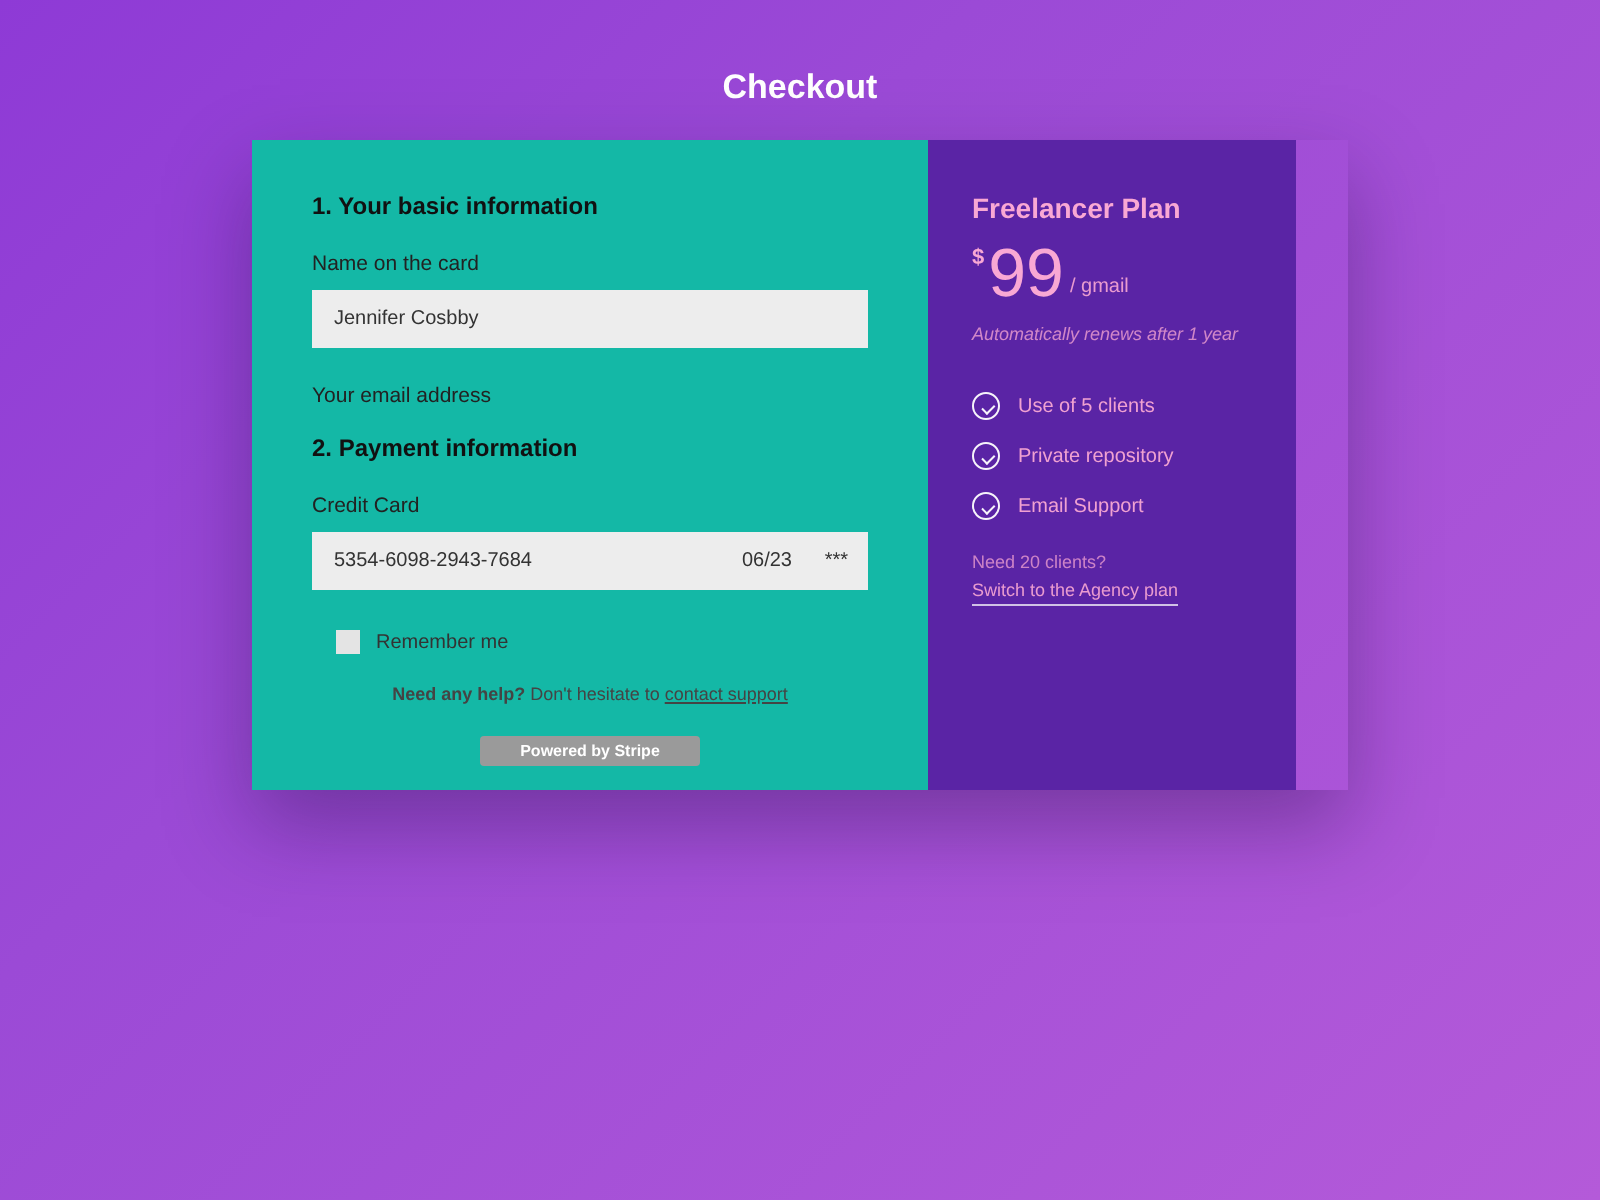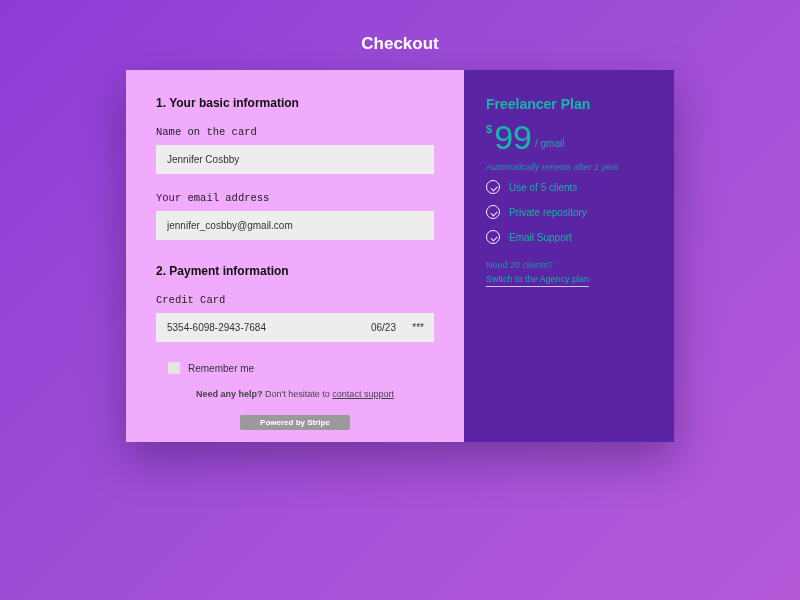--- a/index.html
+++ b/index.html
@@ -17,43 +17,42 @@
     font-size: 17px;
     font-weight: 600;
     margin-bottom: 16px;
   }
   .card {
     width: 548px;
     display: flex;
     box-shadow: 0 18px 40px rgba(30,10,60,0.35);
   }
   .left {
-    background: #f0abfc;
+    background: #14b8a6;
     width: 338px;
     padding: 26px 30px 12px 30px;
     display: flex;
     flex-direction: column;
   }
   .right {
     background: #5a24a5;
-    width: 210px;
+    width: 184px;
     padding: 26px 22px 24px 22px;
-    color: #14b8a6;
+    color: #f9a8d4;
   }
   .section-title {
     font-size: 12px;
     font-weight: 700;
     color: #111;
     margin-bottom: 16px;
   }
   .field-label {
     font-size: 10.5px;
     color: #222;
     margin-bottom: 7px;
-    font-family: Liberation Mono, monospace;
   }
   .text-input {
     width: 100%;
     background: #ededed;
     border: none;
     padding: 9px 11px;
     font-size: 10px;
     color: #333;
     margin-bottom: 18px;
     font-family: inherit;
@@ -156,21 +155,21 @@
     font-size: 10px;
     align-self: flex-end;
     margin-bottom: 5px;
     margin-left: 3px;
     opacity: 0.9;
   }
   .renew {
     font-size: 9px;
     font-style: italic;
     opacity: 0.75;
-    margin-bottom: 8px;
+    margin-bottom: 24px;
   }
   .feat {
     display: flex;
     align-items: center;
     gap: 9px;
     font-size: 10px;
     margin-bottom: 11px;
     opacity: 0.95;
   }
   .check {
@@ -213,21 +212,20 @@
 <div class="card">
 
   <div class="left">
 
     <div class="section-title">1.  Your basic information</div>
 
     <div class="field-label">Name on the card</div>
     <input class="text-input" value="Jennifer Cosbby" style="">
 
     <div class="field-label">Your email address</div>
-    <input class="text-input" value="jennifer_cosbby@gmail.com" style="">
 
     <div class="section-title section-gap">2.  Payment information</div>
 
     <div class="field-label">Credit Card</div>
     <div class="cc-row">
       <input class="cc-number" value="5354-6098-2943-7684" style="">
       <input class="cc-exp" value="06/23" style="">
       <input class="cc-cvc" value="***" style="">
     </div>
 

